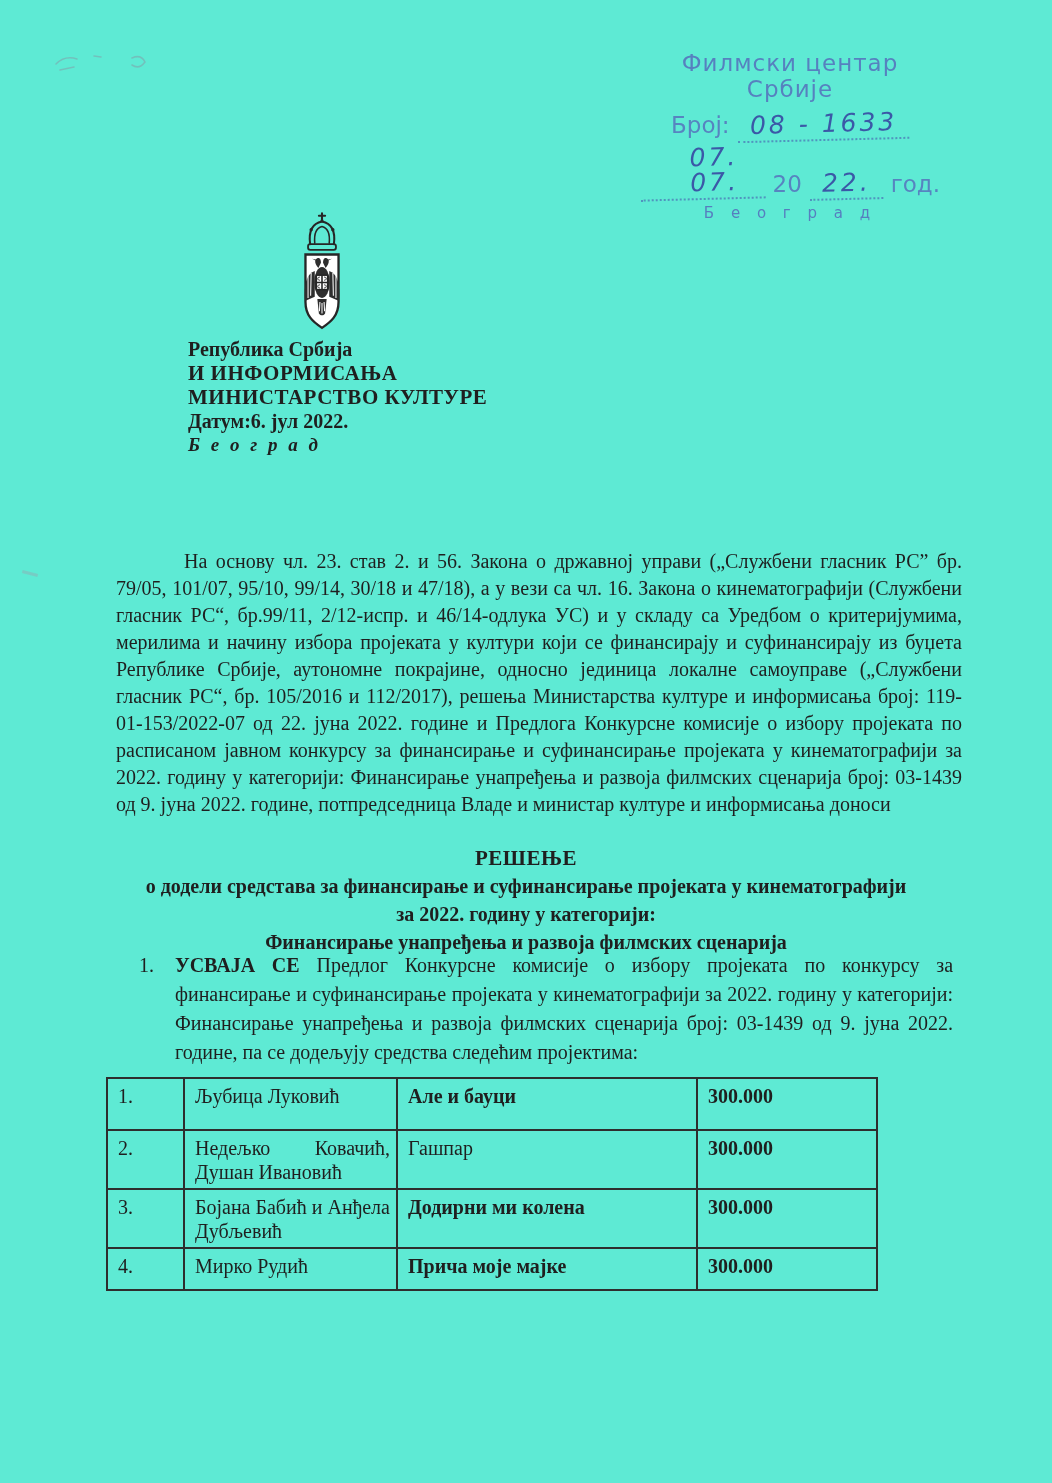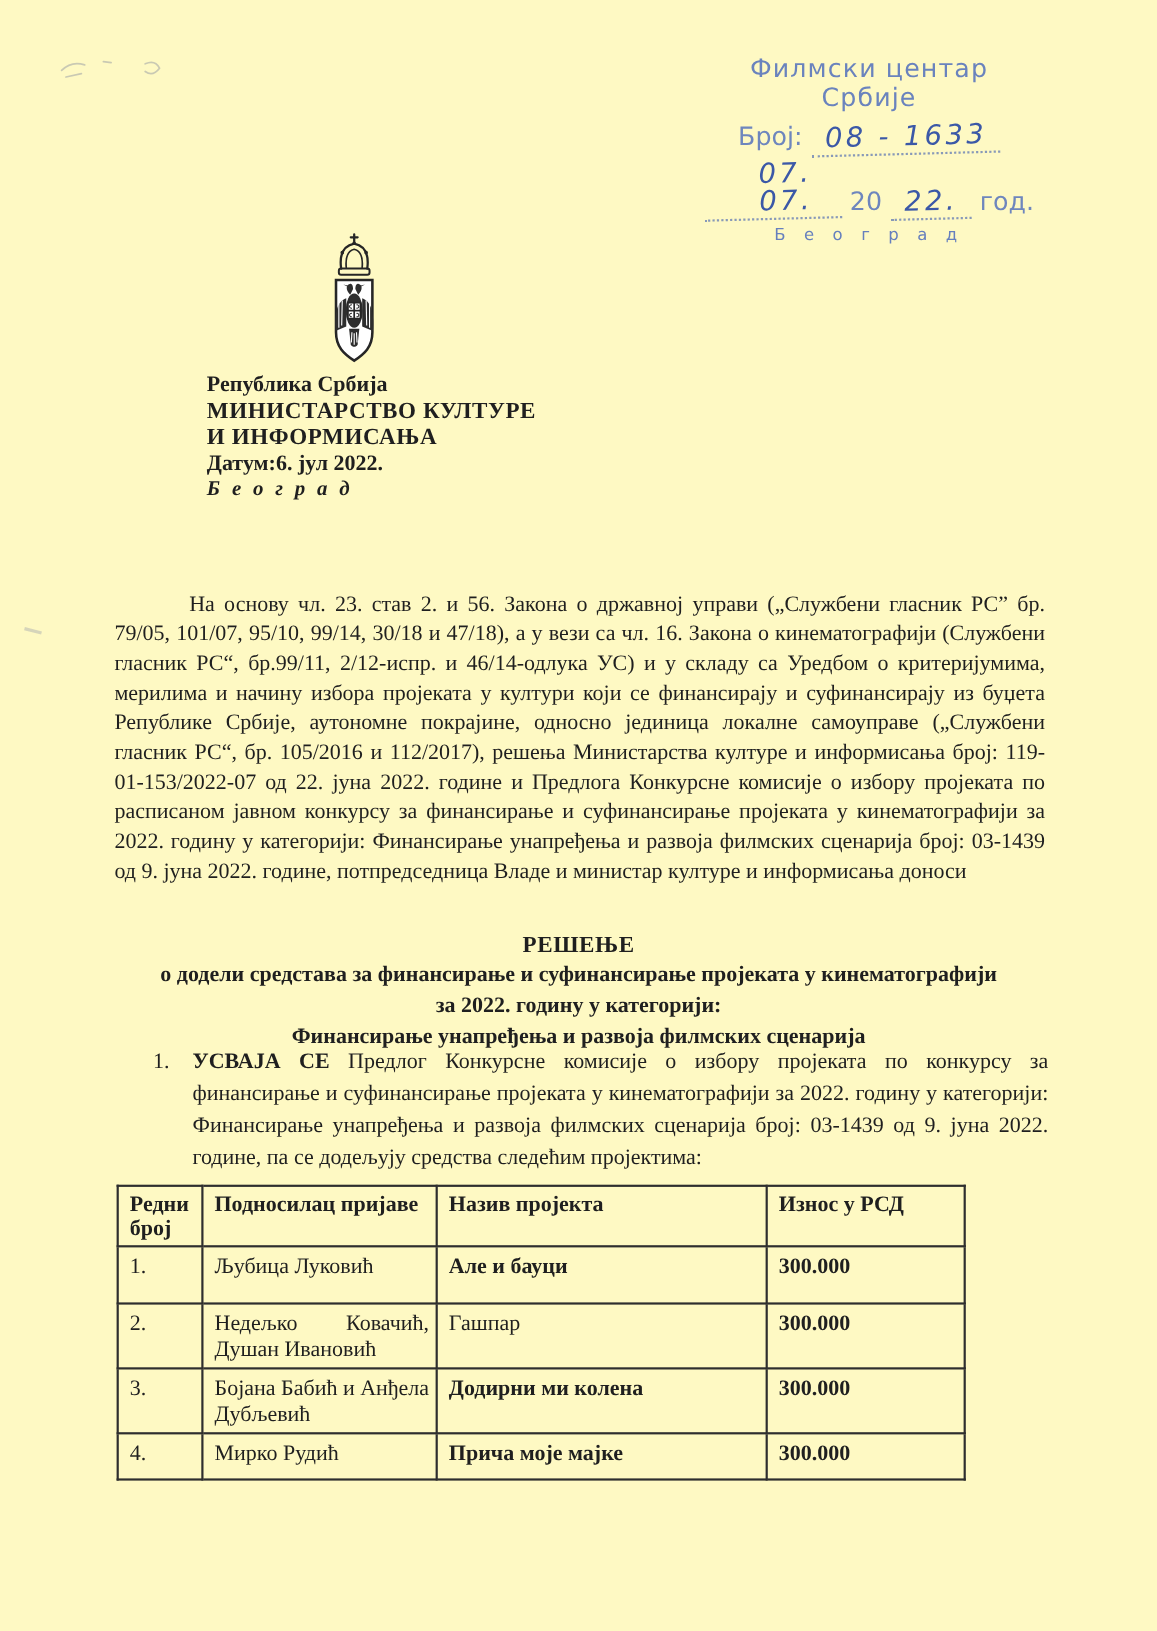--- a/index.html
+++ b/index.html
@@ -1,20 +1,20 @@
 <!DOCTYPE html>
 <html><head>
 <meta charset="utf-8">
 <style>
   html,body{margin:0;padding:0;background:#9a9a9a;}
   .page{
     position:relative;
     width:1052px;height:1483px;
     margin:0 auto;
-    background:#fef9c3;
+    background:#5eead4;
     color:#1f1f1f;
     font-family:"Liberation Serif", serif;
     overflow:hidden;
   }
   
   .pencil{position:absolute;top:44px;left:50px;opacity:.45;}
   .margin-dash{position:absolute;top:572px;left:22px;width:16px;height:3px;
     background:#9aa0ad;opacity:.4;transform:rotate(14deg);}
   
   .stamp{
@@ -41,21 +41,21 @@
   .coat{position:absolute;top:210px;left:291px;}
   .letterhead{
     position:absolute;top:337px;left:188px;width:312px;
     text-align:left;font-weight:bold;line-height:24px;font-size:20px;
   }
   .lh-ministry{font-size:21px;letter-spacing:.5px;}
   .lh-city{font-style:italic;font-size:19px;letter-spacing:3px;}
   
   .preamble{
     position:absolute;top:536px;left:104px;width:846px;
-    margin:0;font-size:20px;line-height:27px;
+    margin:12px;font-size:20px;line-height:27px;
     text-align:justify;text-indent:68px;
   }
   .heading{
     position:absolute;top:844px;left:52px;width:948px;
     text-align:center;font-weight:bold;font-size:20px;line-height:28px;
   }
   .heading .title{font-size:21px;letter-spacing:.5px;}
   .item{
     position:absolute;top:951px;left:139px;width:814px;
     display:flex;font-size:20px;line-height:29px;
@@ -150,22 +150,22 @@
     <g stroke="#262626" stroke-width="1.8" fill="none">
       <path d="M56 130 a3 3 0 1 0 0 5.5"></path>
       <path d="M64 130 a3 3 0 1 1 0 5.5"></path>
       <path d="M56 145 a3 3 0 1 0 0 5.5"></path>
       <path d="M64 145 a3 3 0 1 1 0 5.5"></path>
     </g>
   </svg>
 
   <div class="letterhead">
     <div>Република Србија</div>
+    <div class="lh-ministry">И ИНФОРМИСАЊА</div>
     <div class="lh-ministry">МИНИСТАРСТВО КУЛТУРЕ</div>
-    <div class="lh-ministry">И ИНФОРМИСАЊА</div>
     <div>Датум:6. јул 2022.</div>
     <div class="lh-city">Б е о г р а д</div>
   </div>
 
   <p class="preamble">На основу чл. 23. став 2. и 56. Закона о државној управи („Службени гласник РС” бр. 79/05, 101/07, 95/10, 99/14, 30/18 и 47/18), а у вези са чл. 16. Закона о кинематографији (Службени гласник РС“, бр.99/11, 2/12-испр. и 46/14-одлука УС) и у складу са Уредбом о критеријумима, мерилима и начину избора пројеката у култури који се финансирају и суфинансирају из буџета Републике Србије, аутономне покрајине, односно јединица локалне самоуправе („Службени гласник РС“, бр. 105/2016 и 112/2017), решења Министарства културе и информисања број: 119-01-153/2022-07 од 22. јуна 2022. године и Предлога Конкурсне комисије о избору пројеката по расписаном јавном конкурсу за финансирање и суфинансирање пројеката у кинематографији за 2022. годину у категорији: Финансирање унапређења и развоја филмских сценарија број: 03-1439 од 9. јуна 2022. године, потпредседница Владе и министар културе и информисања доноси</p>
 
   <div class="heading">
     <div class="title">РЕШЕЊЕ</div>
     <div>о додели средстава за финансирање и суфинансирање пројеката у кинематографији</div>
     <div>за 2022. годину у категорији:</div>
@@ -181,26 +181,20 @@
   </div>
 
   <table class="doc-table">
     <colgroup>
       <col class="col-num">
         <col class="col-app">
         <col class="col-proj">
         <col class="col-amt">
     </colgroup>
     <tbody>
-        <tr class="hrow">
-      <th>Редни број</th>
-      <th>Подносилац пријаве</th>
-      <th>Назив пројекта</th>
-      <th>Износ у РСД</th>
-    </tr>
     <tr class="r1">
       <td>1.</td>
       <td>Љубица Луковић</td>
       <td class="proj-b">Але и бауци</td>
       <td class="amt">300.000</td>
     </tr>
     <tr class="r2">
       <td>2.</td>
       <td class="just">Недељко Ковачић, Душан Ивановић</td>
       <td>Гашпар</td>

